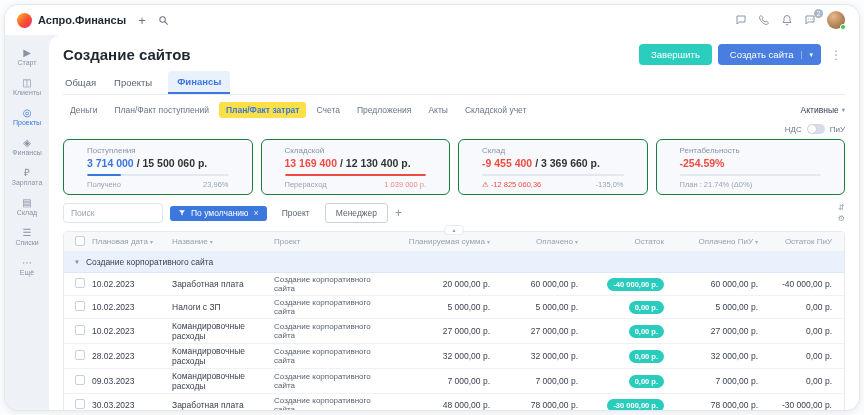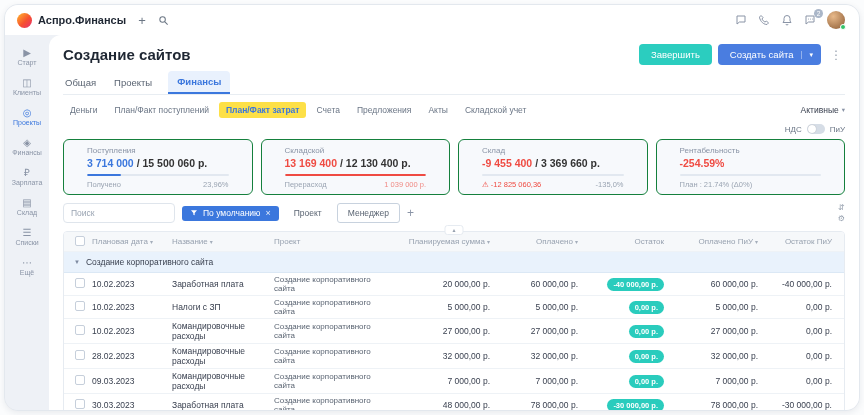--- a/index.html
+++ b/index.html
@@ -65,21 +65,21 @@
   .kpi .bar { height:2px; background:#e2e8f0; border-radius:2px; margin-top:5px; overflow:hidden; }
   .kpi .bar i { display:block; height:100%; border-radius:2px; }
   .fill-blue { background:#3b77dd; }
   .fill-red { background:#ef4b42; }
   .kpi .foot { display:flex; justify-content:space-between; font-size:7.5px; color:#9aa4b2; margin-top:4px; white-space:nowrap; }
   .foot .warn { color:#ef4b42; }
   .foot .pink { color:#f08a84; }
 
   
   .filter-row { display:flex; align-items:center; gap:7px; margin-top:8px; }
-  .search { width:112px; height:20px; border:1px solid #dfe5ec; border-radius:4px; font-size:8.5px; padding:0 7px; color:#3a4150; font-family:"Liberation Sans",sans-serif; outline:none; }
+  .search { width:100px; height:20px; border:1px solid #dfe5ec; border-radius:4px; font-size:8.5px; padding:0 7px; color:#3a4150; font-family:"Liberation Sans",sans-serif; outline:none; }
   .search::placeholder { color:#9aa4b2; }
   .chip-blue { height:15px; background:#3b77dd; color:#fff; border:none; border-radius:3px; font-size:8.5px; padding:0 8px; display:flex; gap:5px; align-items:center; cursor:pointer; }
   .chip-blue .x { font-size:9px; opacity:.85; }
   .chip { font-size:8.5px; color:#5a6472; padding:4px 8px; cursor:pointer; background:none; border:none; font-family:"Liberation Sans",sans-serif; }
   .chip.bordered { border:1px solid #c8d2de; border-radius:3px; background:#fff; padding:4px 10px; }
   .add-filter { border:none; background:none; color:#8a94a6; font-size:12px; cursor:pointer; }
   .fr-right { margin-left:auto; display:flex; flex-direction:column; align-items:center; gap:2px; color:#98a2b0; }
   .fr-right span { font-size:8px; line-height:9px; cursor:pointer; }
 
   

